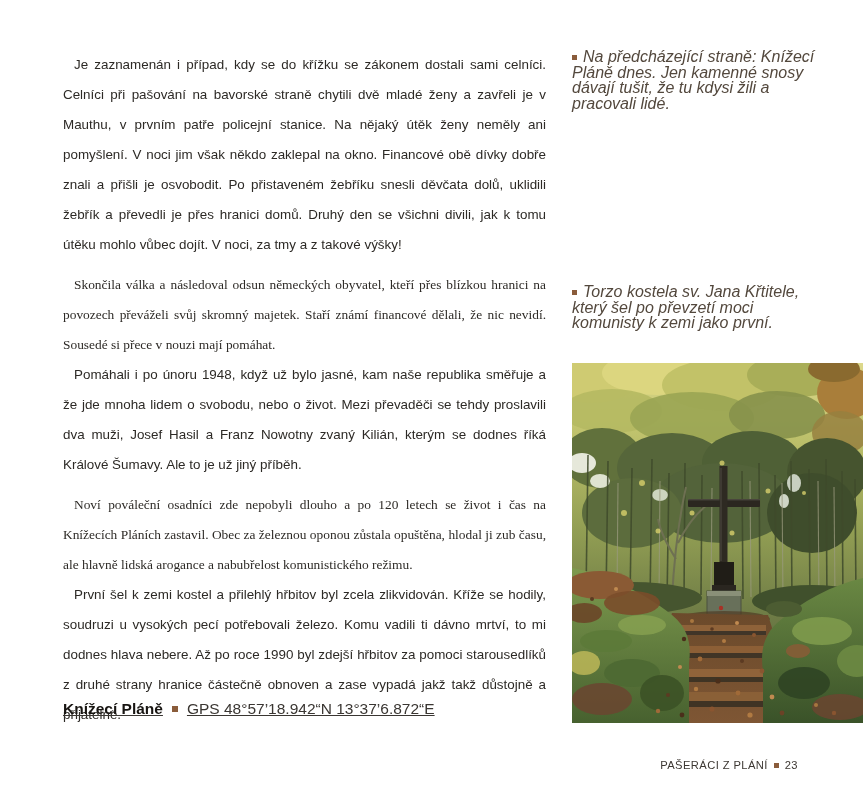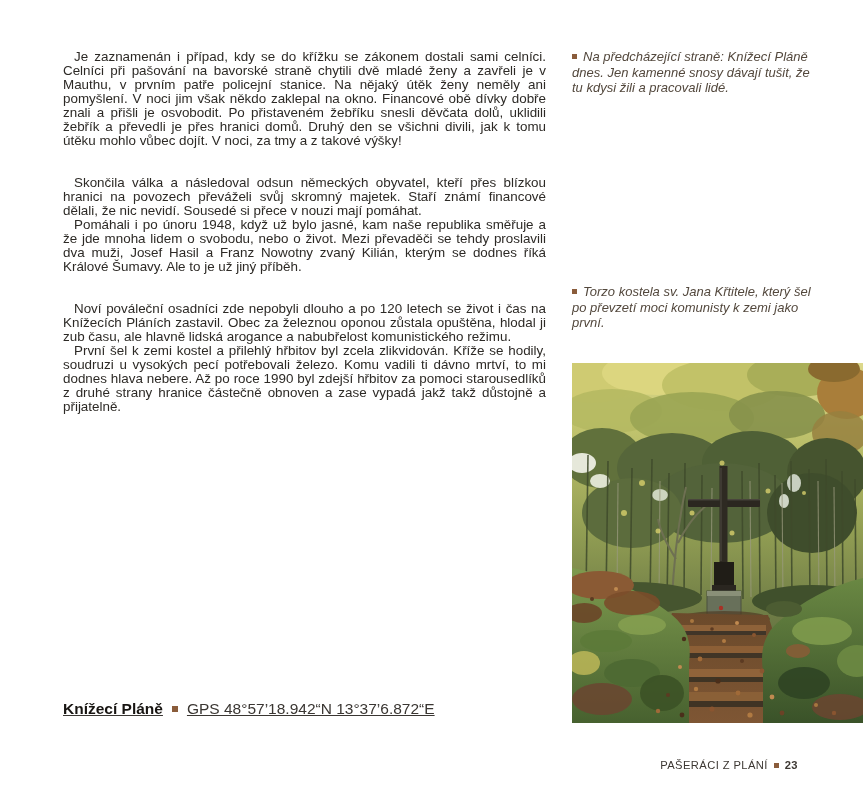--- a/index.html
+++ b/index.html
@@ -4,29 +4,29 @@
 <style>
   html,body{margin:0;padding:0;}
   body{
     width:865px;height:800px;background:#ffffff;position:relative;overflow:hidden;
     font-family:"Liberation Sans",sans-serif;
     -webkit-font-smoothing:antialiased;
   }
   
   .text-col{
     position:absolute;left:63px;top:50px;width:483px;
-    color:#2d2a26;font-size:13.4px;line-height:14px;text-align:justify;
+    color:#2d2a26;font-size:13.4px;line-height:30px;text-align:justify;
   }
   .text-col p{margin:0;text-indent:11px;}
-  .text-col p.gap{margin-top:28px;}
+  .text-col p.gap{margin-top:10px;font-family:Liberation Serif, serif;}
 
   
   .caption{
     position:absolute;left:572px;width:252px;
-    font-style:italic;font-size:13px;line-height:15.6px;color:#53483d;
+    font-style:italic;font-size:16px;line-height:15.6px;color:#53483d;
   }
   #caption-1{top:49px;}
   #caption-2{top:284px;}
   .sq{
     display:inline-block;width:5px;height:5px;background:#8a5c3b;
     margin-right:6px;vertical-align:2px;
   }
 
   
   .photo{position:absolute;left:572px;top:363px;width:291px;height:360px;margin:0;}
@@ -39,21 +39,21 @@
   }
   .gps-row .loc{font-weight:bold;color:#181512;}
   .gps-row .sq{width:6px;height:6px;margin:0 9px;vertical-align:2px;}
 
   
   .footer{
     position:absolute;top:759px;right:67px;
     font-size:11.2px;letter-spacing:.4px;color:#3d3833;white-space:nowrap;
   }
   .footer .sq{width:5px;height:5px;margin:0 6px;vertical-align:1px;}
-  .footer .pg{font-weight:bold;margin-top:24px;}
+  .footer .pg{font-weight:normal;margin-top:24px;}
 </style>
 </head>
 <body>
 
 <main class="text-col">
   <p>Je zaznamenán i případ, kdy se do křížku se zákonem dostali sami celníci. Celníci při pašování na bavorské straně chytili dvě mladé ženy a zavřeli je v Mauthu, v prvním patře policejní stanice. Na nějaký útěk ženy neměly ani pomyšlení. V noci jim však někdo zaklepal na okno. Financové obě dívky dobře znali a přišli je osvobodit. Po přistaveném žebříku snesli děvčata dolů, uklidili žebřík a převedli je přes hranici domů. Druhý den se všichni divili, jak k tomu útěku mohlo vůbec dojít. V noci, za tmy a z takové výšky!</p>
   <p class="gap">Skončila válka a následoval odsun německých obyvatel, kteří přes blízkou hranici na povozech převáželi svůj skromný majetek. Staří známí financové dělali, že nic nevidí. Sousedé si přece v nouzi mají pomáhat.</p>
   <p>Pomáhali i po únoru 1948, když už bylo jasné, kam naše republika směřuje a že jde mnoha lidem o svobodu, nebo o život. Mezi převaděči se tehdy proslavili dva muži, Josef Hasil a Franz Nowotny zvaný Kilián, kterým se dodnes říká Králové Šumavy. Ale to je už jiný příběh.</p>
   <p class="gap">Noví pováleční osadníci zde nepobyli dlouho a po 120 letech se život i čas na Knížecích Pláních zastavil. Obec za železnou oponou zůstala opuštěna, hlodal ji zub času, ale hlavně lidská arogance a nabubřelost komunistického režimu.</p>
   <p>První šel k zemi kostel a přilehlý hřbitov byl zcela zlikvidován. Kříže se hodily, soudruzi u vysokých pecí potřebovali železo. Komu vadili ti dávno mrtví, to mi dodnes hlava nebere. Až po roce 1990 byl zdejší hřbitov za pomoci starousedlíků z druhé strany hranice částečně obnoven a zase vypadá jakž takž důstojně a přijatelně.</p>

